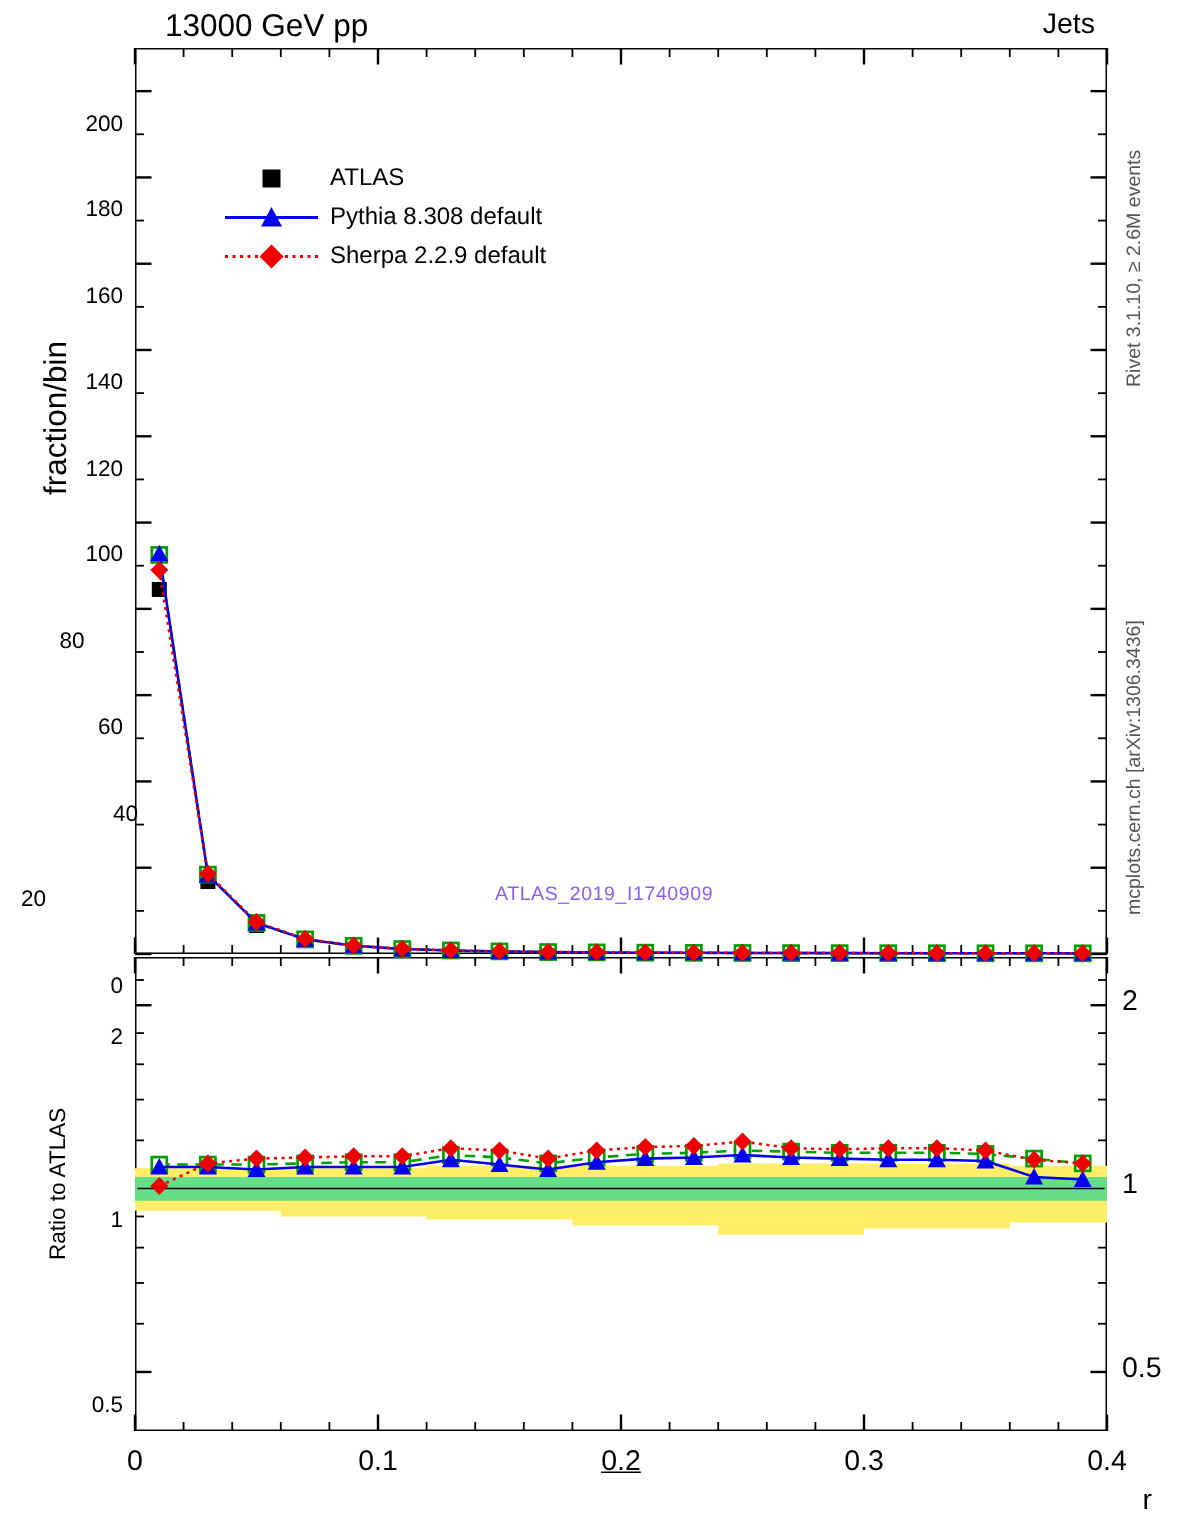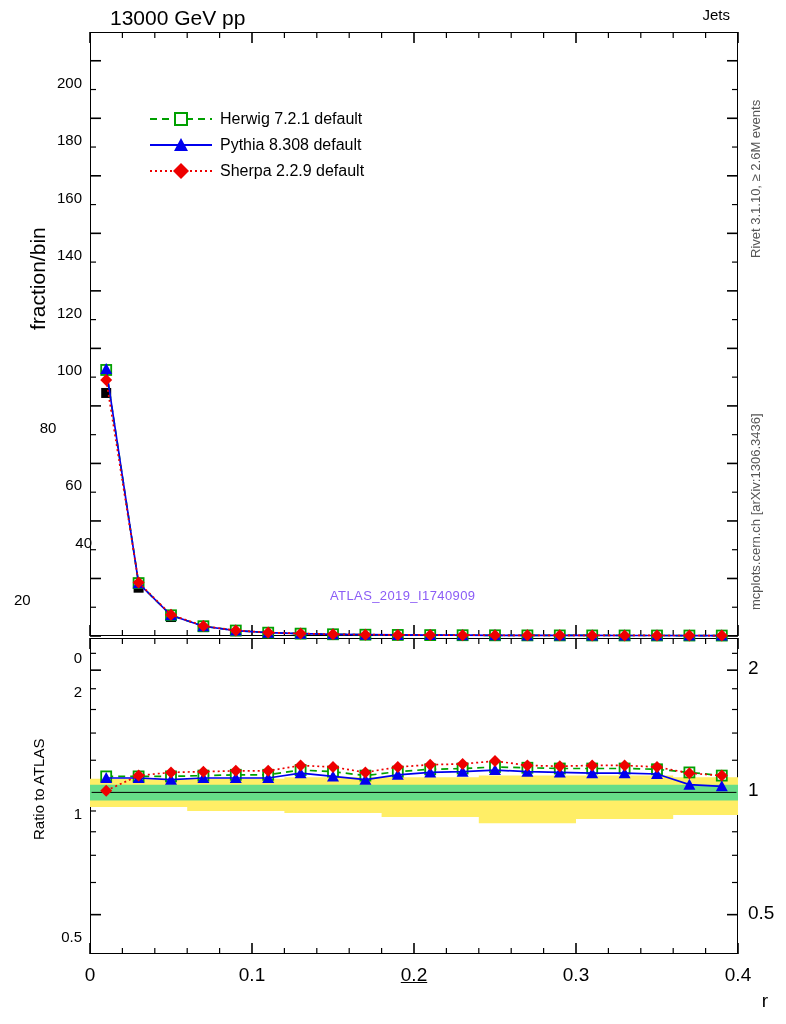--- a/index.html
+++ b/index.html
@@ -4,21 +4,21 @@
 <style>
   html,body{margin:0;padding:0;background:#ffffff;}
   body{width:786px;height:1024px;font-family:"Liberation Sans",sans-serif;color:#000;}
   #root{position:relative;width:786px;height:1024px;overflow:hidden;}
 
   .txt{position:absolute;white-space:nowrap;}
   .vtxt{position:absolute;white-space:nowrap;transform-origin:0 0;}
 
   
   #hdr-left{left:110px;top:6px;font-size:21px;}
-  #hdr-right{right:56px;top:6px;font-size:15px;margin-left:24px;}
+  #hdr-right{right:56px;top:6px;font-size:19px;margin-left:24px;}
 
   
   #main-frame{position:absolute;left:90px;top:32px;width:648px;height:604px;border:1.6px solid #000;box-sizing:border-box;}
   #ratio-frame{position:absolute;left:90px;top:638px;width:648px;height:316px;border:1.6px solid #000;box-sizing:border-box;}
 
   .plot-title{position:absolute;left:0;right:0;text-align:center;}
   #main-title{top:44px;left:90px;width:648px;font-size:19px;}
   #main-title .rho{font-family:"Liberation Serif",serif;font-style:italic;}
   #main-title .sub{font-size:15px;}
 
@@ -66,25 +66,24 @@
 
   <div class="vtxt rot-right" id="rot1">Rivet 3.1.10, ≥ 2.6M events</div>
   <div class="vtxt rot-right" id="rot2">mcplots.cern.ch [arXiv:1306.3436]</div>
 
   <div class="txt" id="watermark">ATLAS_2019_I1740909</div>
 
   <div id="legend">
     <div class="leg-row">
       <span class="leg-mark">
         <svg width="62" height="20">
-          <line x1="0" y1="10" x2="62" y2="10" stroke="#00a000" stroke-width="2" stroke-dasharray="7,5"></line>
-          <rect x="25" y="4" width="12" height="12" fill="#ffffff" stroke="#00a000" stroke-width="2"></rect>
-        </svg>
+            <rect x="25" y="4" width="12" height="12" fill="#000"></rect>
+          </svg>
       </span>
-      <span class="leg-label">Herwig 7.2.1 default</span>
+      <span class="leg-label">ATLAS</span>
     </div>
     <div class="leg-row">
       <span class="leg-mark">
         <svg width="62" height="20">
           <line x1="0" y1="10" x2="62" y2="10" stroke="#0000ee" stroke-width="2"></line>
           <polygon points="31,3 38,16 24,16" fill="#0000ee"></polygon>
         </svg>
       </span>
       <span class="leg-label">Pythia 8.308 default</span>
     </div>

